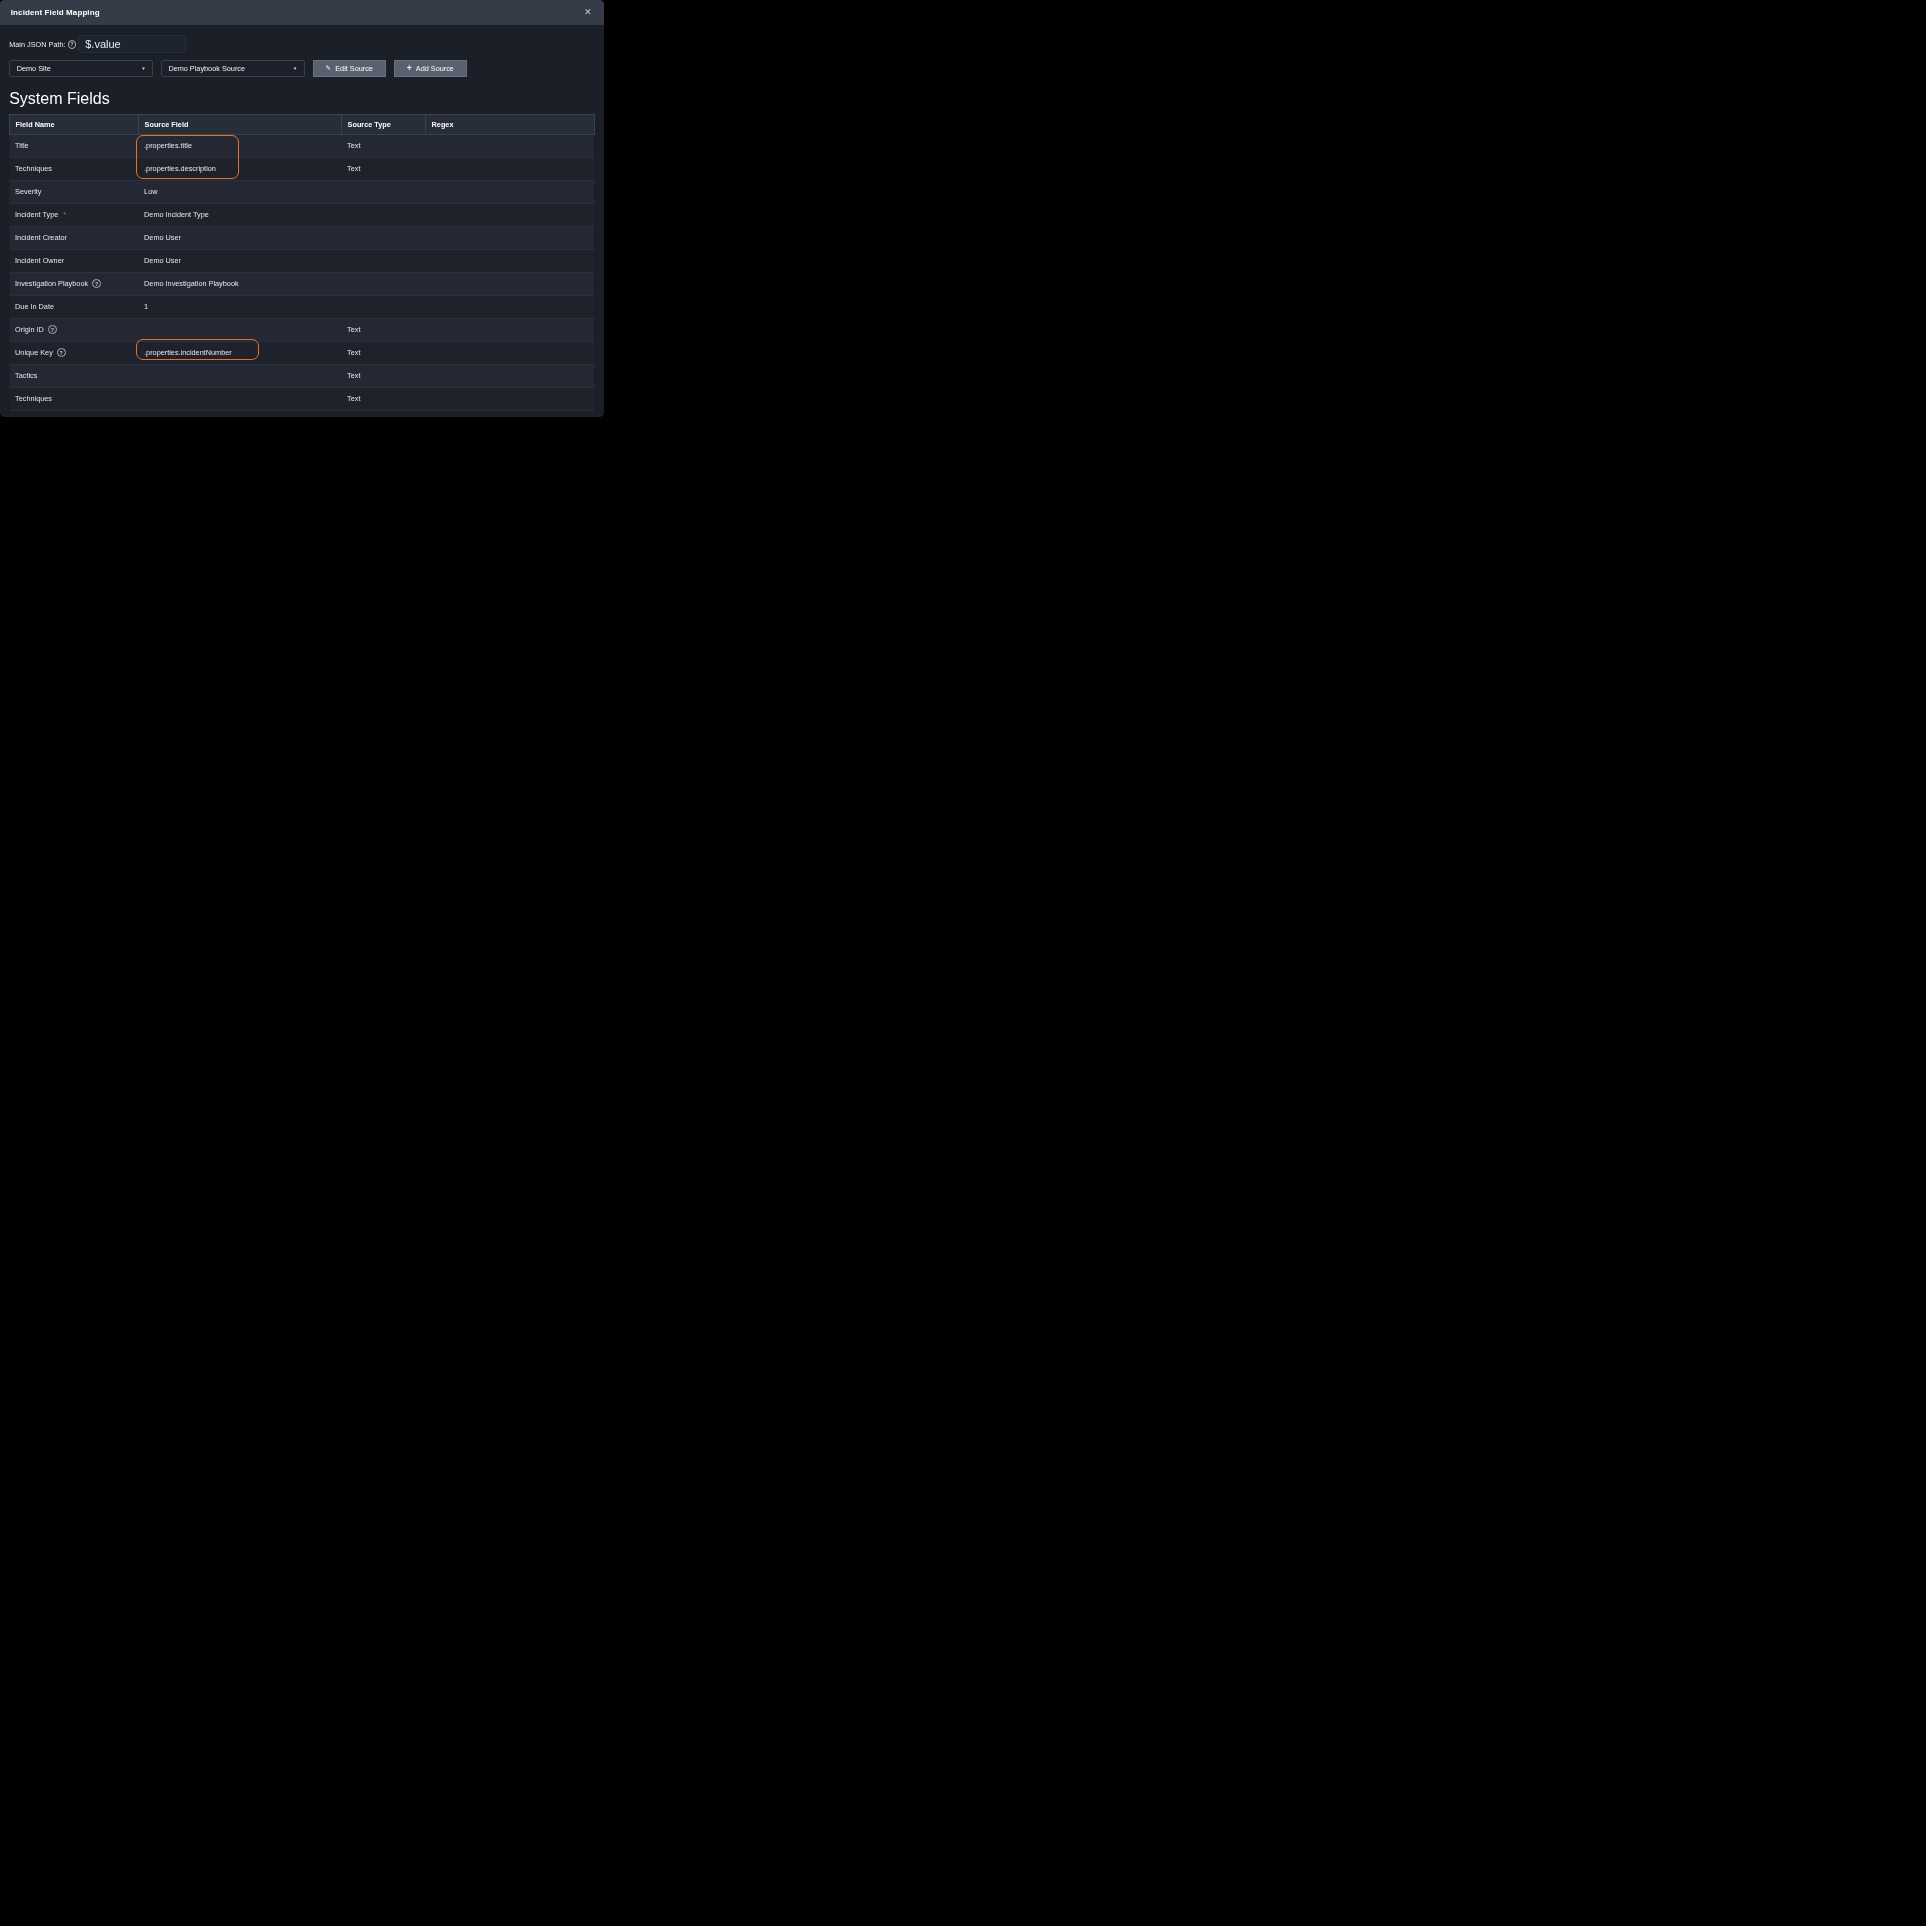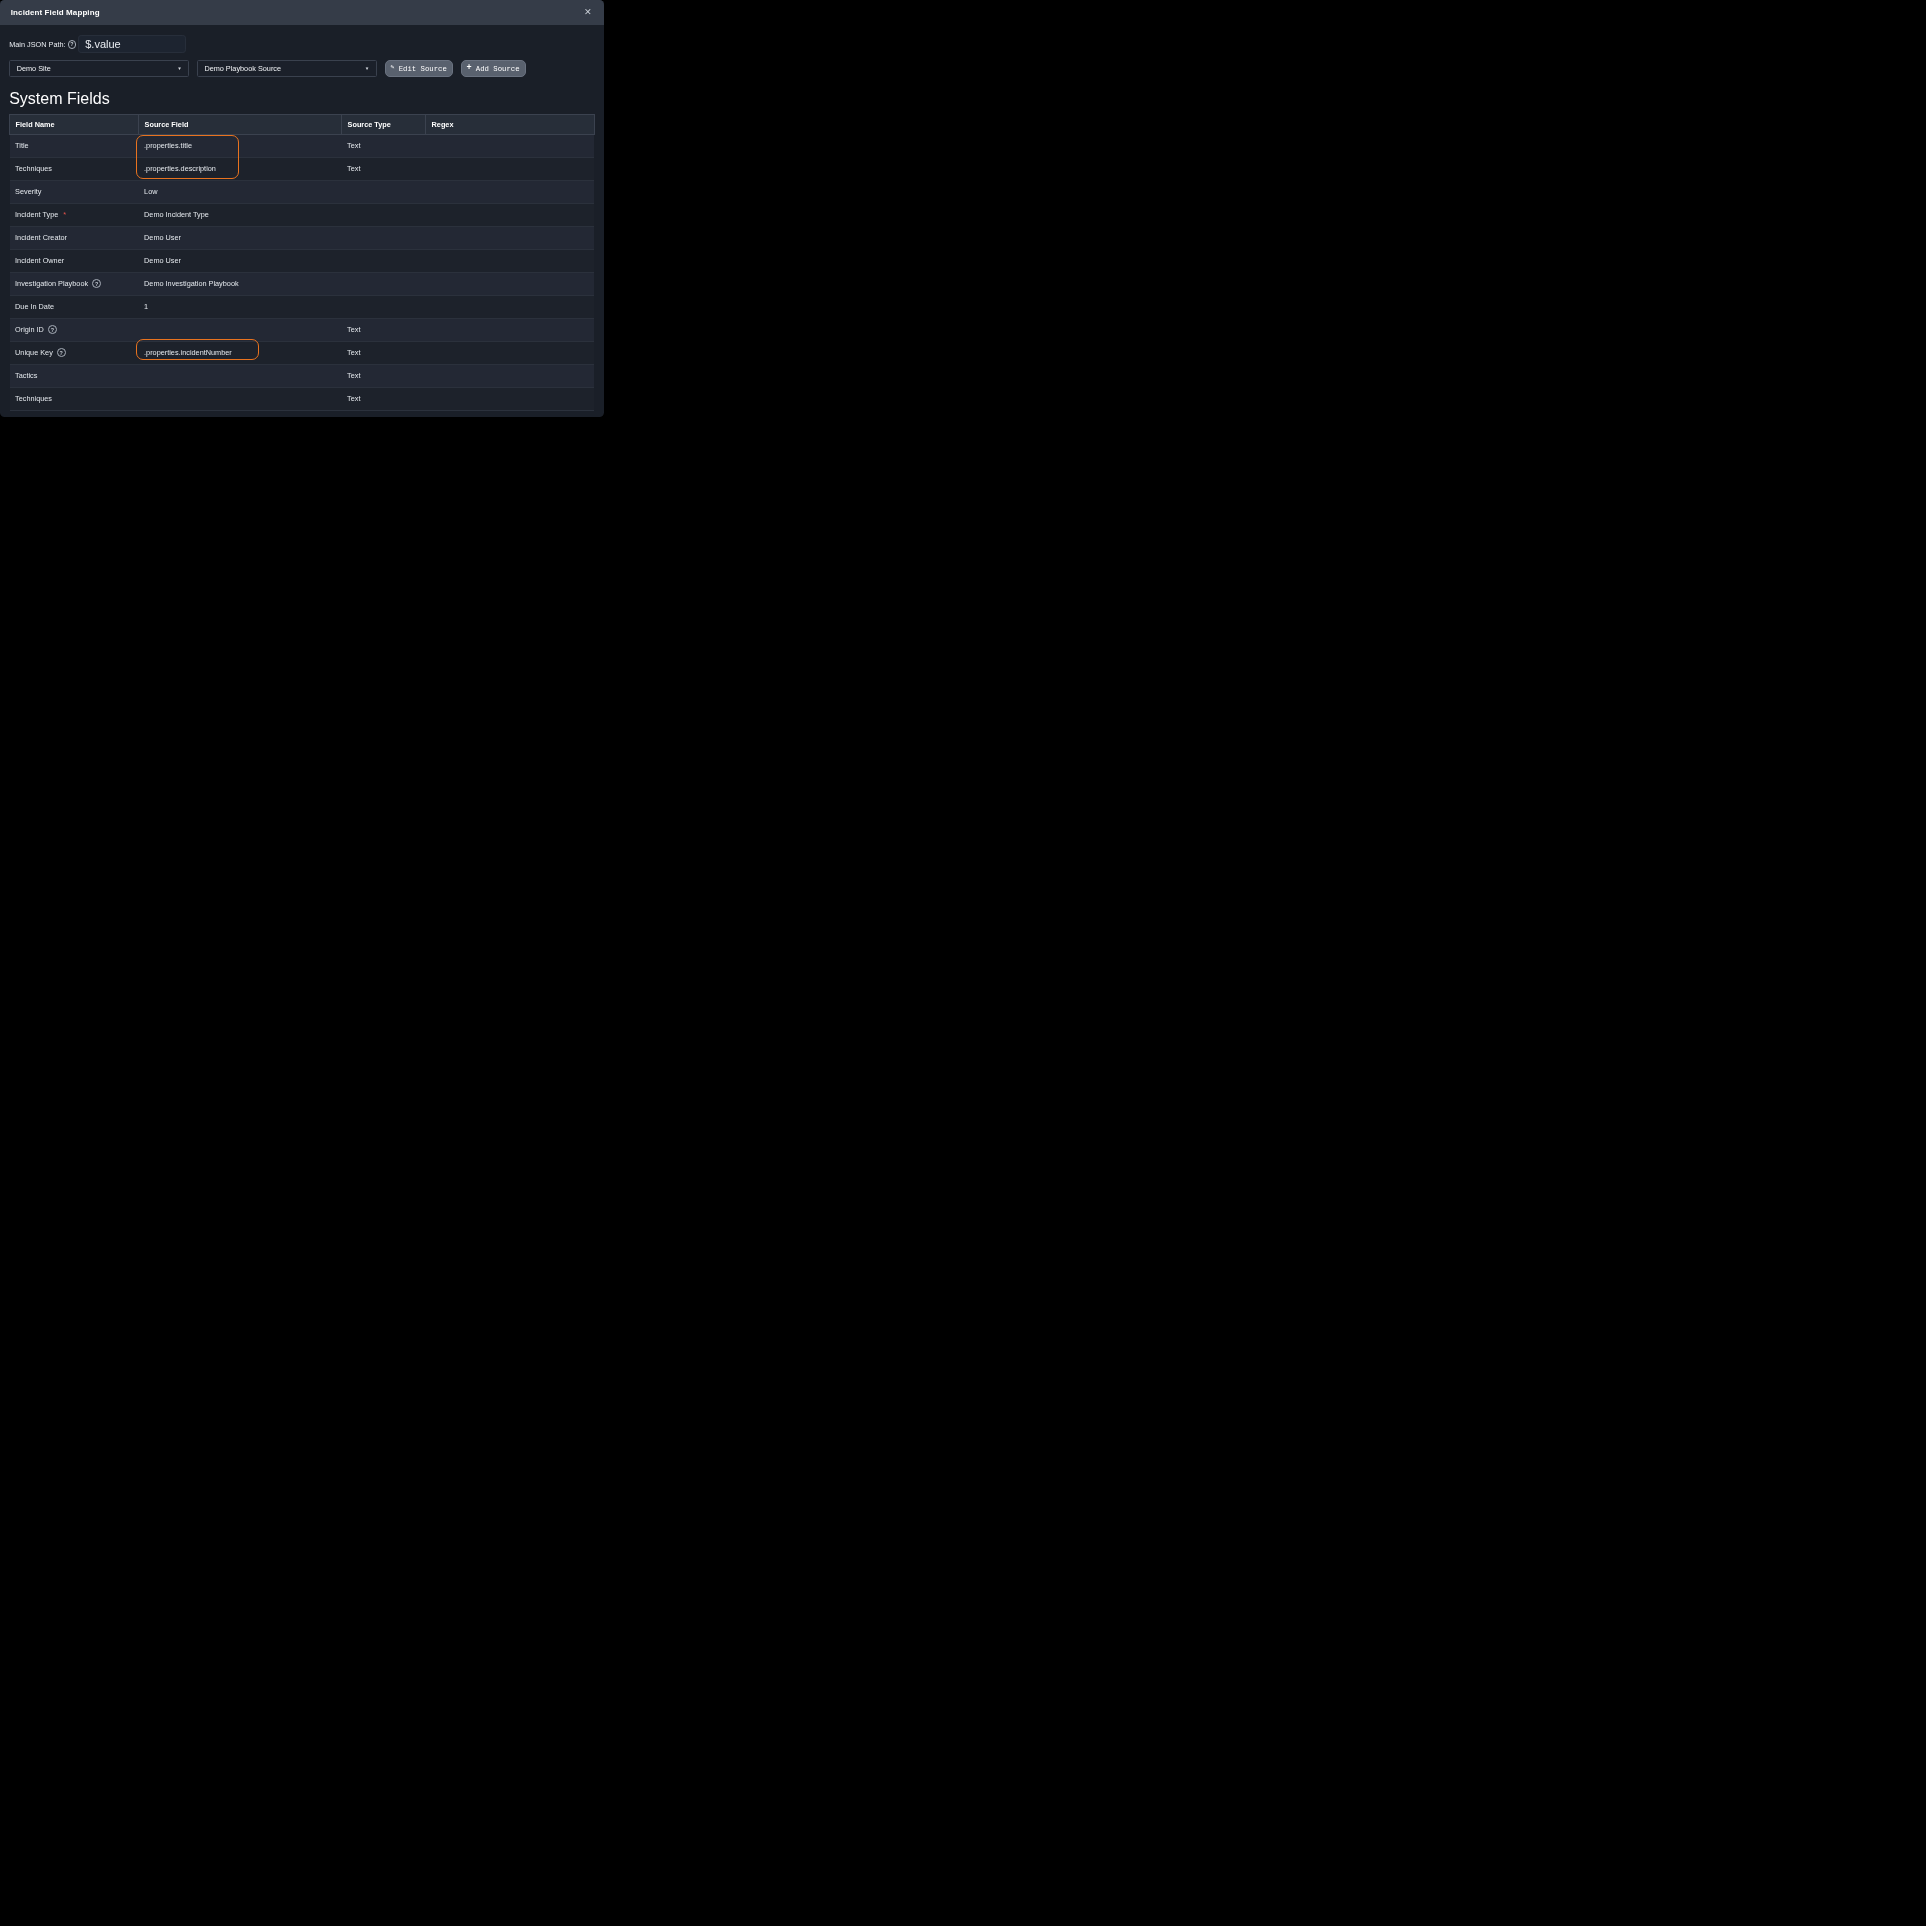--- a/index.html
+++ b/index.html
@@ -41,33 +41,33 @@
     cursor: default; user-select: none;
   }
   .json-input {
     width: 108px; height: 17.7px;
     background: #1d2430; border: 0.4px solid #272e3a; border-radius: 3.1px;
     color: #e9ecf1; font-size: 11px; padding: 0 5.8px;
     font-family: inherit; outline: none;
   }
   .row-sources { display: flex; align-items: center; gap: 7.7px; }
   .select {
-    width: 180px; height: 17.3px;
+    width: 144px; height: 17.3px;
     background: #1b202a; border: 0.4px solid #3a414e; border-radius: 1.5px;
     display: flex; align-items: center; justify-content: space-between;
     padding: 0 6.5px; cursor: pointer;
   }
   .select-value { color: #f1f3f6; font-size: 7.3px; }
   .caret-icon { color: #d5d9df; font-size: 4.6px; }
   .btn {
     height: 17.3px;
-    background: #59616e; border: 0.4px solid #6a7280; border-radius: 5px;
-    color: #ffffff; font-size: 7.3px; font-family: Liberation Mono, monospace;
+    background: #59616e; border: 0.4px solid #6a7280; border-radius: 0;
+    color: #ffffff; font-size: 7.3px; font-family: Liberation Sans, sans-serif;
     display: inline-flex; align-items: center; gap: 4.2px;
-    padding: 0 5px; cursor: pointer;
+    padding: 0 12px; cursor: pointer;
   }
   .btn .btn-icon { font-size: 6.5px; line-height: 1; }
   .btn .btn-icon.plus { font-size: 8.5px; font-weight: bold; }
   .section-title { color: #fdfdfe; font-size: 16px; font-weight: 400; margin: 12.3px 0 6.2px 0; }
   
   .table-wrap { position: relative; }
   table { width: 100%; border-collapse: collapse; table-layout: fixed; }
   col.c-field { width: 129px; }
   col.c-source { width: 203px; }
   col.c-type { width: 84px; }

